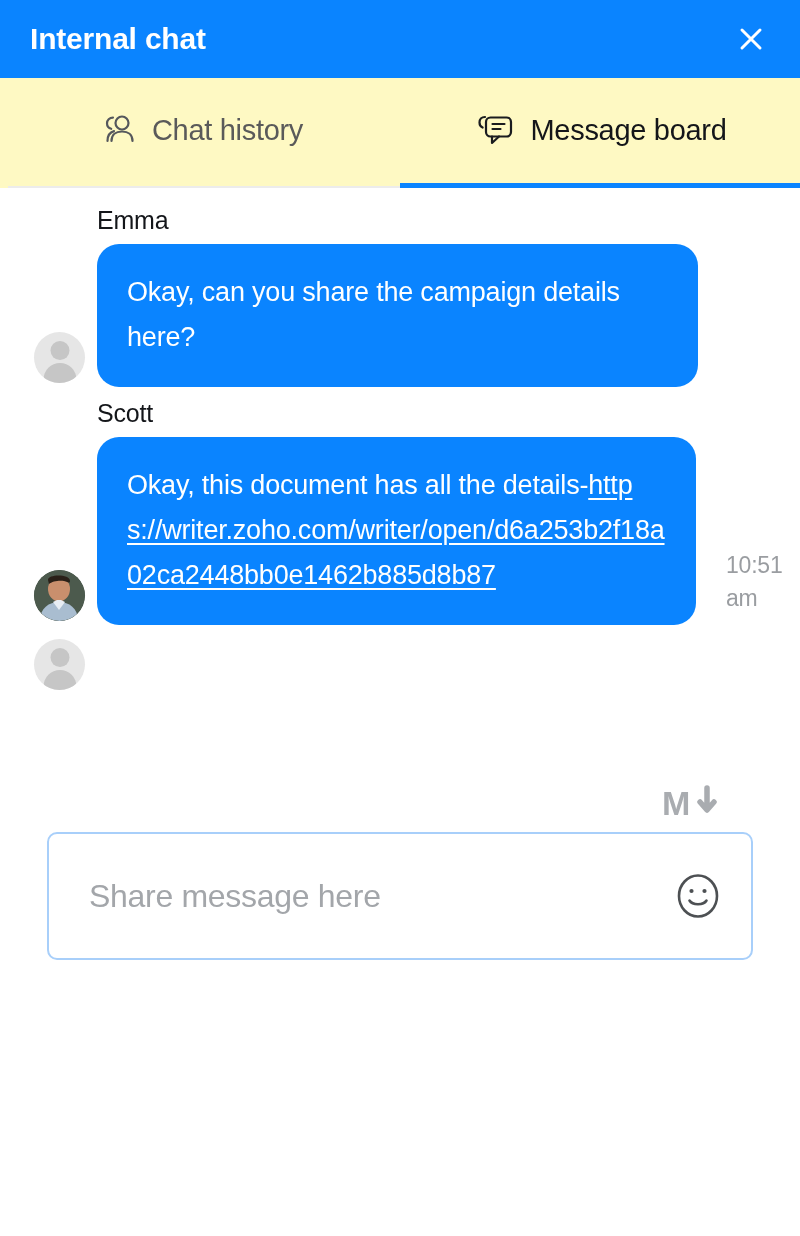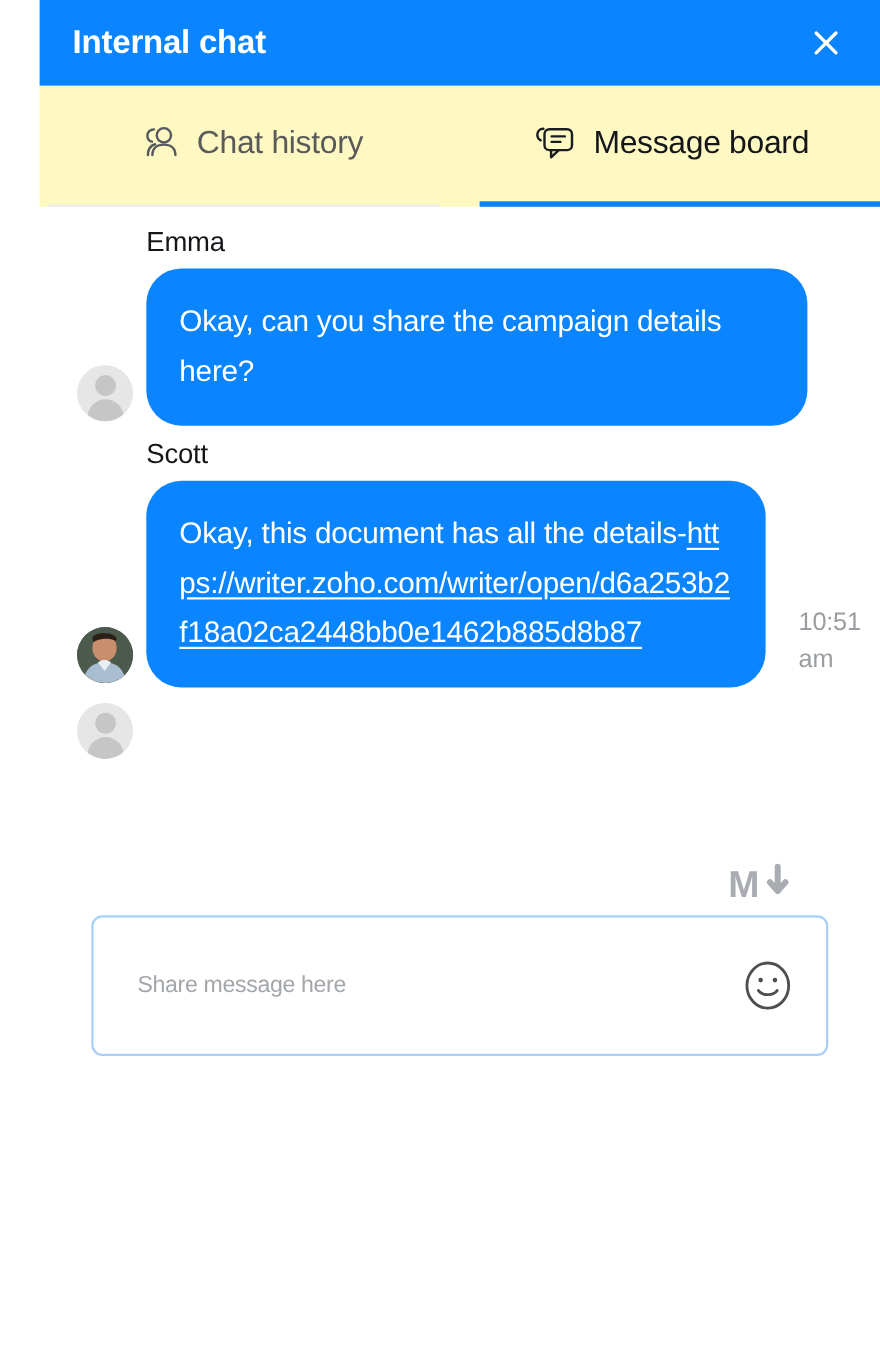--- a/index.html
+++ b/index.html
@@ -12,21 +12,20 @@
     overflow: hidden;
   }
 
   .chat-window {
     width: 800px;
     height: 1000px;
     display: flex;
     flex-direction: column;
     background: #ffffff;
     position: relative;
-    padding-left: 36px;
   }
 
   
   .header {
     height: 78px;
     background: #0A84FF;
     display: flex;
     align-items: center;
     justify-content: space-between;
     padding: 0 26px 0 30px;
@@ -154,21 +153,21 @@
     height: 23px;
     border-radius: 17px 17px 0 0;
     background: #c6c6c6;
   }
   .avatar-photo { background: #4a574c; }
   .avatar-photo svg { display: block; width: 51px; height: 51px; }
 
   .bubble {
     background: #0A84FF;
     color: #ffffff;
-    border-radius: 32px;
+    border-radius: 22px;
     padding: 26px 30px 27px 30px;
     margin-left: 12px;
     width: 601px;
     font-size: 27px;
     line-height: 45px;
     letter-spacing: -0.2px;
     word-break: break-word;
   }
   .bubble-link {
     color: #ffffff;
@@ -215,21 +214,21 @@
     background: #ffffff;
     display: flex;
     align-items: center;
     padding: 0 28px 0 40px;
   }
   .composer-input {
     flex: 1 1 auto;
     border: none;
     outline: none;
     font-family: "Liberation Sans", sans-serif;
-    font-size: 21px;
+    font-size: 32px;
     color: #0369a1;
     background: transparent;
     letter-spacing: -0.3px;
   }
   .composer-input::placeholder { color: #a3a6aa; }
   .emoji-btn {
     width: 50px;
     height: 50px;
     flex: 0 0 50px;
     display: flex;

